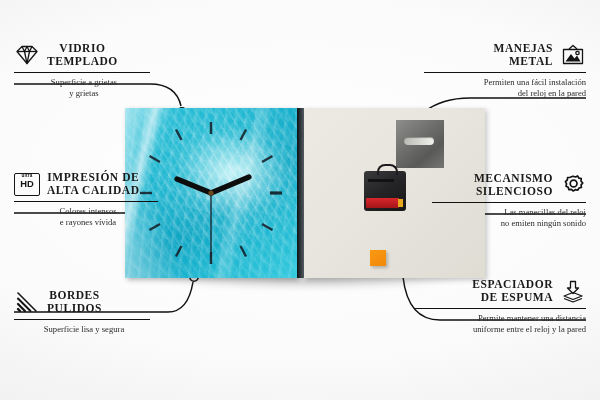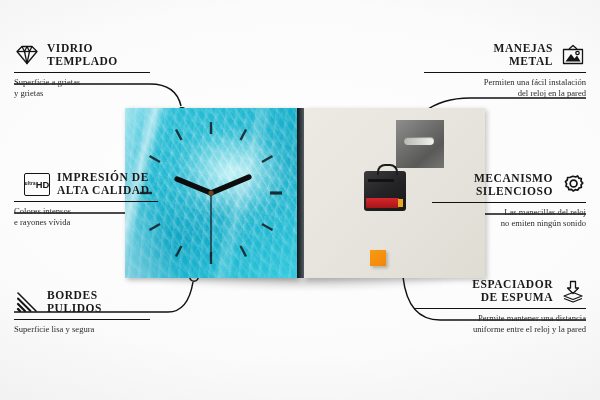--- a/index.html
+++ b/index.html
@@ -94,27 +94,27 @@
   .lines{position:absolute;inset:0;}
   .callout{position:absolute;}
   .c-head{display:flex;align-items:center;gap:7px;}
   .c-title{
     font-size:11.5px;font-weight:700;letter-spacing:.55px;color:#1a1a1a;
     line-height:13px;text-transform:uppercase;white-space:nowrap;
   }
   .c-rule{height:1.4px;background:#111;margin:4px 0 4px 0;}
   .c-desc{font-size:8.6px;line-height:10.6px;color:#2b2b2b;white-space:nowrap;}
   .left .c-head{justify-content:flex-start;}
-  .left .c-title,.left .c-desc{text-align:left;}
+  .left .c-title,.left .c-desc{text-align:center;}
   .right .c-head{justify-content:flex-end;}
   .right .c-title,.right .c-desc{text-align:right;}
   .ic{flex:0 0 auto;width:26px;height:24px;display:block;}
   .hd-box{
     width:24px;height:21px;border:1.6px solid #141414;border-radius:2px;
-    display:flex;flex-direction:row;align-items:center;justify-content:center;line-height:1;margin-left:10px;
+    display:flex;flex-direction:column;align-items:center;line-height:1;
   }
   .hd-ultra{font-size:4.6px;font-weight:700;letter-spacing:.2px;color:#141414;font-family:"Liberation Sans",sans-serif;}
   .hd-hd{font-size:9.4px;font-weight:700;color:#141414;font-family:"Liberation Sans",sans-serif;margin-top:.5px;}
 </style>
 </head>
 <body>
 
 <div id="stage">
 
   <svg class="lines" width="600" height="400" viewBox="0 0 600 400">

